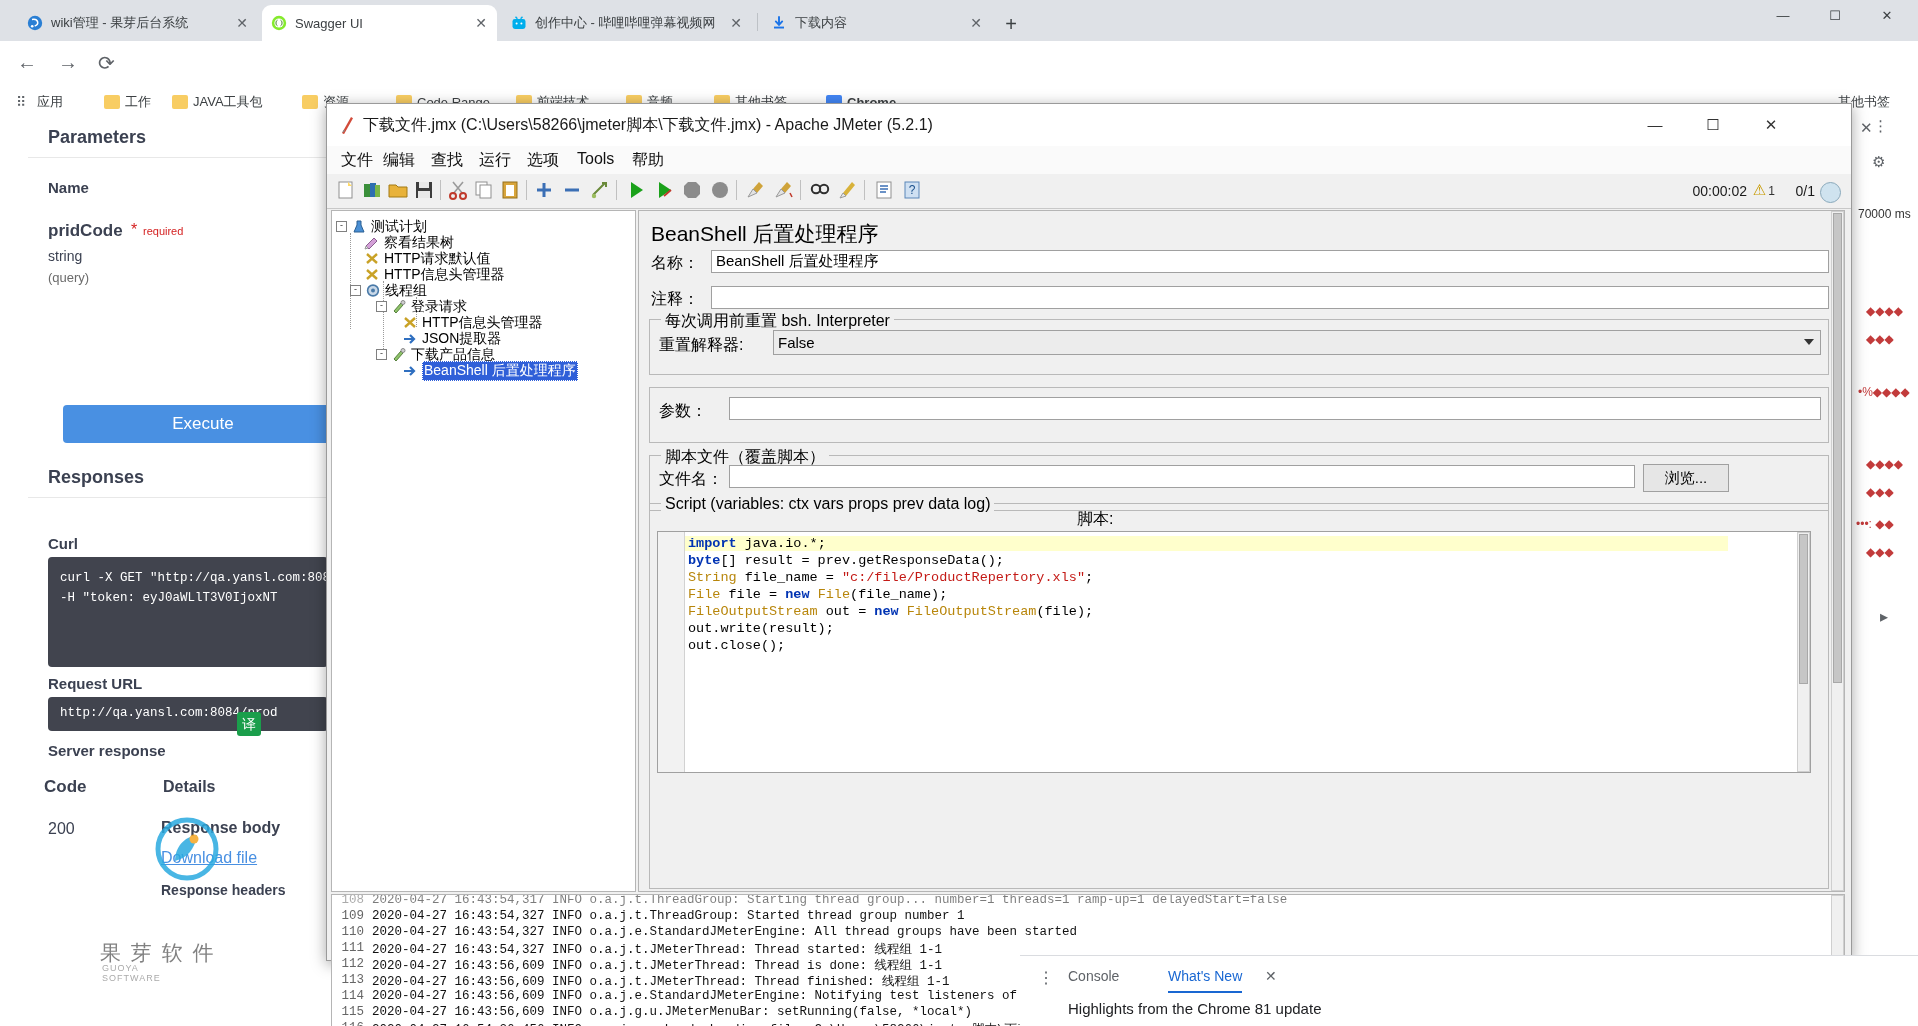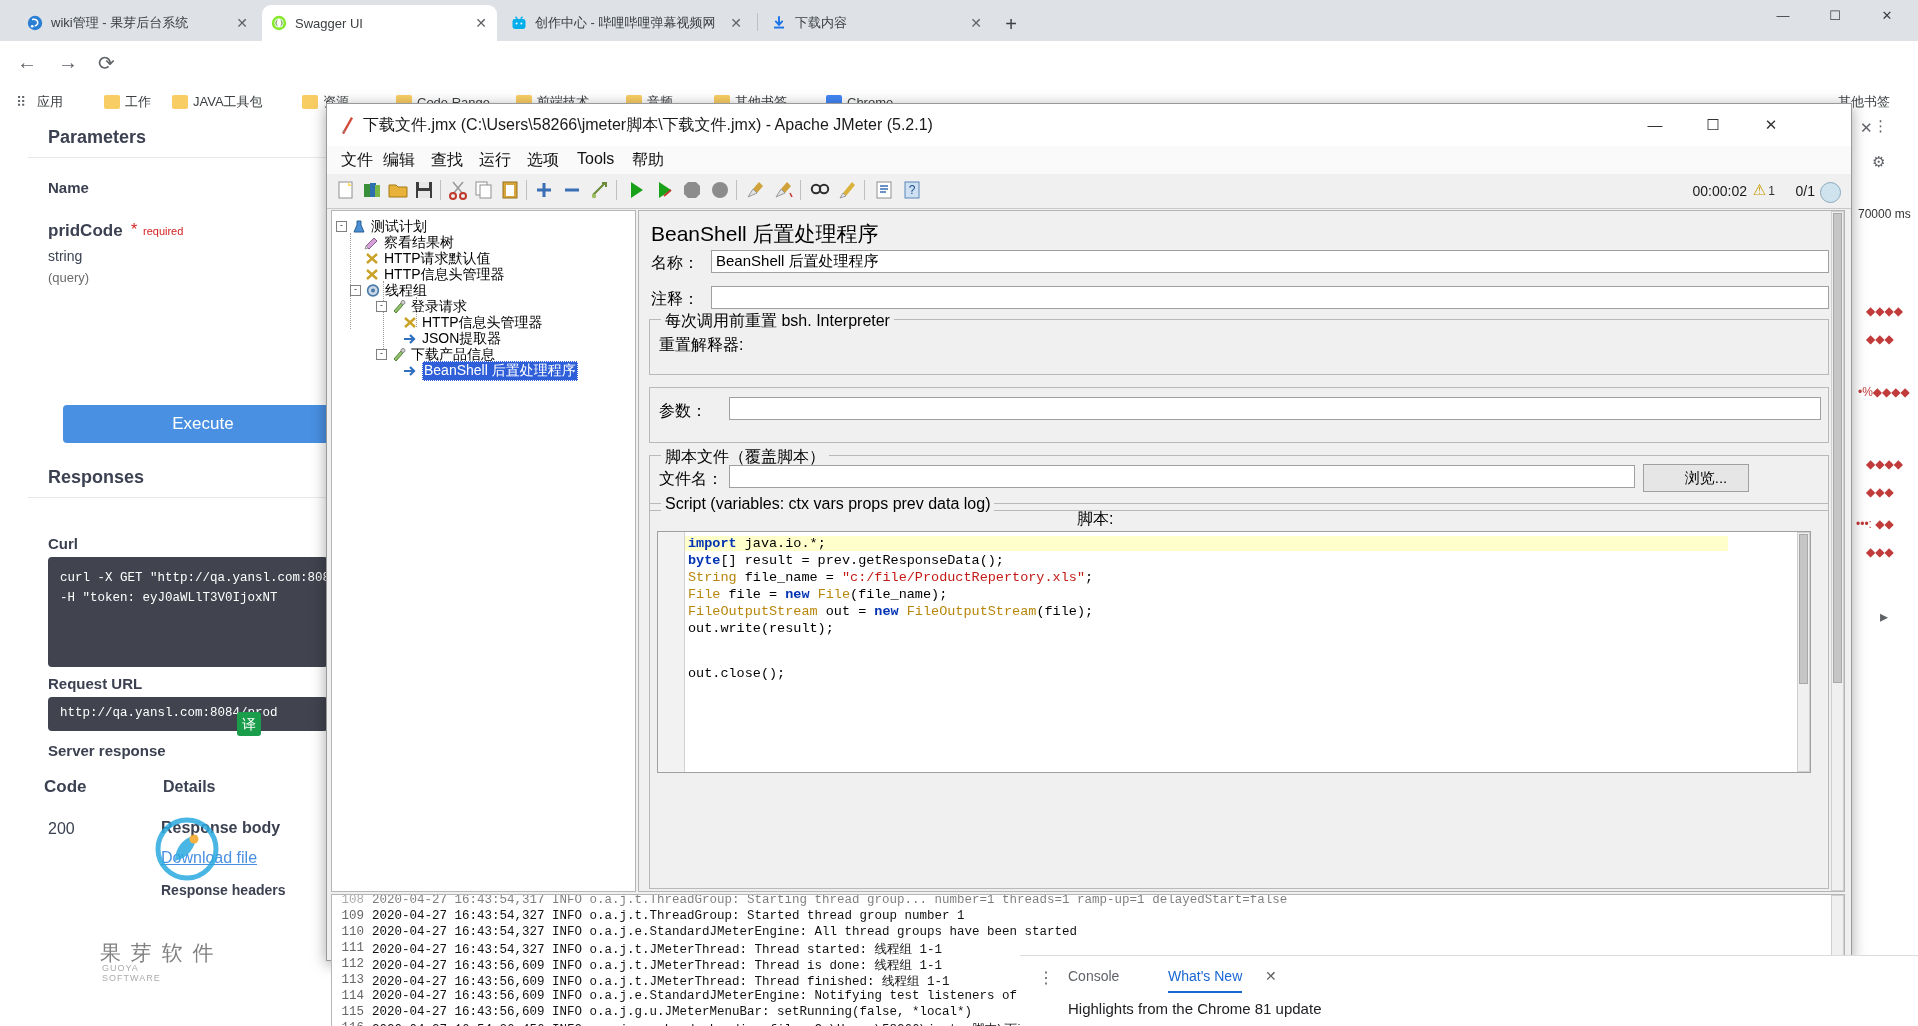--- a/index.html
+++ b/index.html
@@ -226,21 +226,21 @@
       <span>前端技术</span>
     </div>
     <div class="bmk" style="left:626px;">
       <span class="bico"></span>
       <span>音频</span>
     </div>
     <div class="bmk" style="left:714px;">
       <span class="bico"></span>
       <span>其他书签</span>
     </div>
-    <div class="bmk" style="left:826px;">
+    <div class="bmk" style="left:826px;font-weight:bold;">
       <span class="bico" style="background:#4285f4;"></span>
       <span>Chrome</span>
     </div>
     <div class="bmk" style="left:1838px;">
       <span>其他书签</span>
     </div>
   </div>
 
   <div id="page">
     <div class="swag-label" style="left:48px;top:10px;font-size:18px;font-weight:bold;color:#3b4151;">Parameters</div>
@@ -543,44 +543,48 @@
       <div class="finput" style="position:absolute;left:72px;top:39px;width:1118px;">BeanShell 后置处理程序</div>
 
       <div class="frow" style="left:12px;top:78px;">
         <span class="flabel" style="width:56px;">注释：</span>
       </div>
       <div class="finput" style="position:absolute;left:72px;top:75px;width:1118px;"></div>
 
       <div class="group" style="left:10px;top:108px;width:1180px;height:56px;"></div>
       <div class="grouptitle" style="left:22px;top:100px;">每次调用前重置 bsh. Interpreter</div>
       <span class="flabel" style="position:absolute;left:20px;top:124px;">重置解释器:</span>
+      <div class="combo" style="left:134px;top:119px;width:1048px;">
+        <span>False</span>
+        <span class="arw"></span>
+      </div>
 
       <div class="group" style="left:10px;top:176px;width:1180px;height:56px;"></div>
       <span class="flabel" style="position:absolute;left:20px;top:190px;">参数：</span>
       <div class="finput" style="position:absolute;left:90px;top:186px;width:1092px;"></div>
 
       <div class="group" style="left:10px;top:244px;width:1180px;height:56px;"></div>
       <div class="grouptitle" style="left:22px;top:236px;">脚本文件（覆盖脚本）</div>
       <span class="flabel" style="position:absolute;left:20px;top:258px;">文件名：</span>
       <div class="finput" style="position:absolute;left:90px;top:254px;width:906px;"></div>
-      <div class="btn" style="left:1004px;top:253px;width:84px;padding-left:20px;">浏览...</div>
+      <div class="btn" style="left:1004px;top:253px;width:84px;">浏览...</div>
 
       <div class="group" style="left:10px;top:292px;width:1180px;height:386px;"></div>
       <div class="grouptitle" style="left:22px;top:284px;">Script (variables: ctx vars props prev data log)</div>
       <div class="flabel" style="position:absolute;left:438px;top:298px;">脚本:</div>
 
       <div id="editorbox" style="left:18px;top:320px;width:1152px;height:240px;">
         <div id="gutter"></div>
         <div class="cline hl" style="top:4px;"><span class="k">import</span> <span class="m">java.io.*;</span></div>
         <div class="cline" style="top:21px;"><span class="k">byte</span><span class="m">[] result = prev.getResponseData();</span></div>
         <div class="cline" style="top:38px;"><span class="ty">String</span><span class="m"> file_name = </span><span class="s">"c:/file/ProductRepertory.xls"</span><span class="m">;</span></div>
         <div class="cline" style="top:55px;"><span class="ty">File</span><span class="m"> file = </span><span class="k">new</span><span class="ty"> File</span><span class="m">(file_name);</span></div>
         <div class="cline" style="top:72px;"><span class="ty">FileOutputStream</span><span class="m"> out = </span><span class="k">new</span><span class="ty"> FileOutputStream</span><span class="m">(file);</span></div>
         <div class="cline" style="top:89px;"><span class="m">out.write(result);</span></div>
-        <div class="cline" style="top:106px;margin-top:28px;"><span class="m">out.close();</span></div>
+        <div class="cline" style="top:106px;"><span class="m">out.close();</span></div>
 
         <div class="gnum" style="top:5px;">1</div>
         <div class="gnum" style="top:22px;">2</div>
         <div class="gnum" style="top:39px;">3</div>
         <div class="gnum" style="top:56px;">4</div>
         <div class="gnum" style="top:73px;">5</div>
         <div class="gnum" style="top:90px;">6</div>
         <div class="gnum" style="top:107px;">7</div>
 
         <div class="vscroll" style="right:0;top:0;width:13px;height:100%;">

